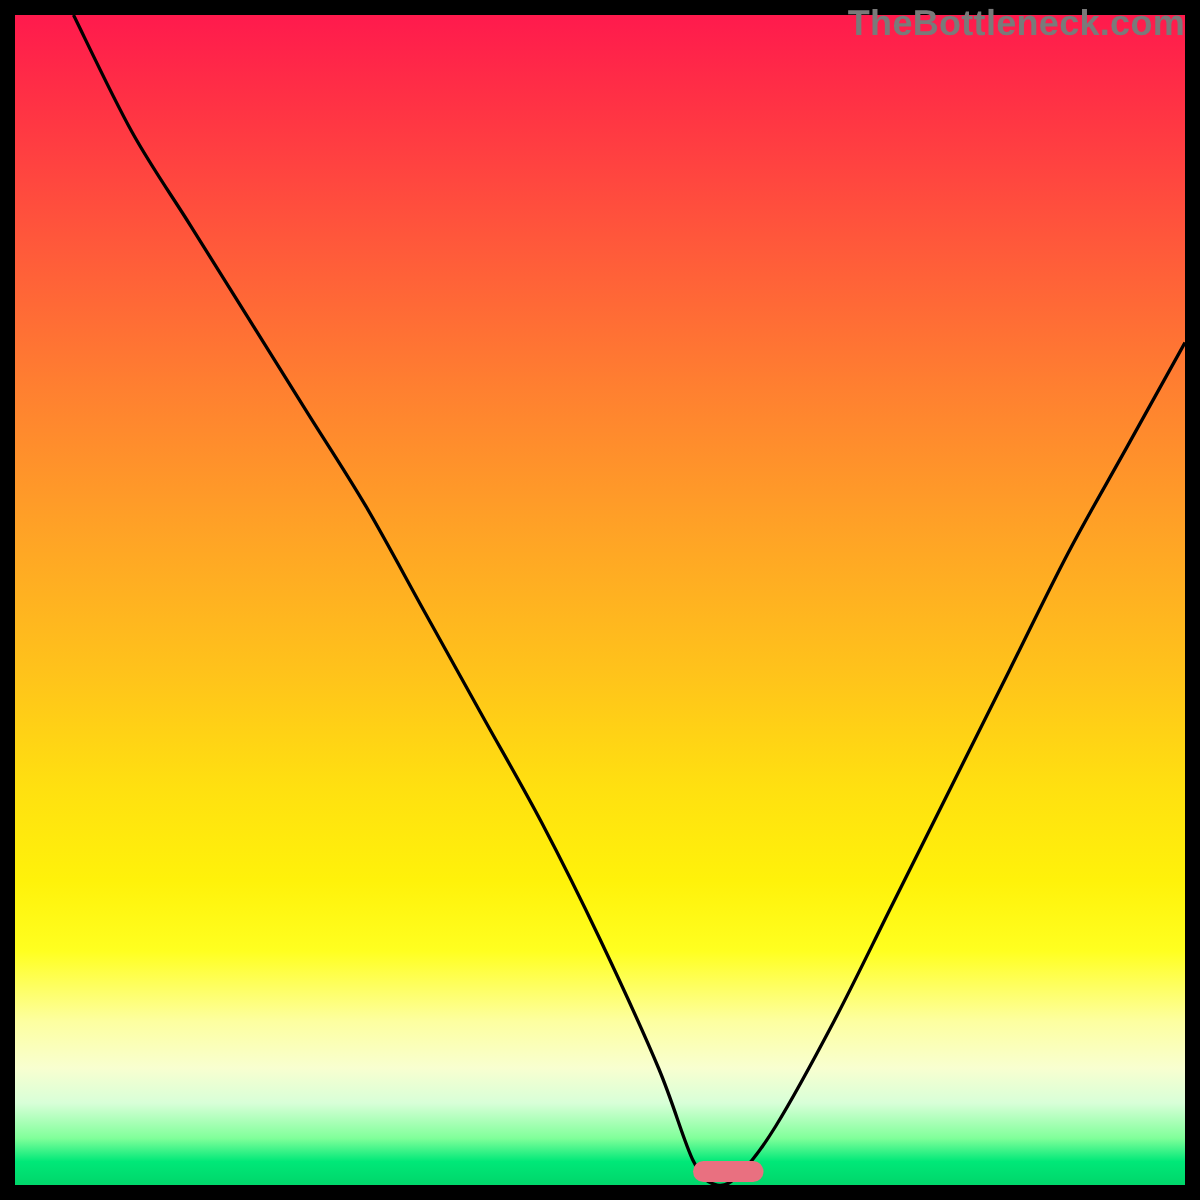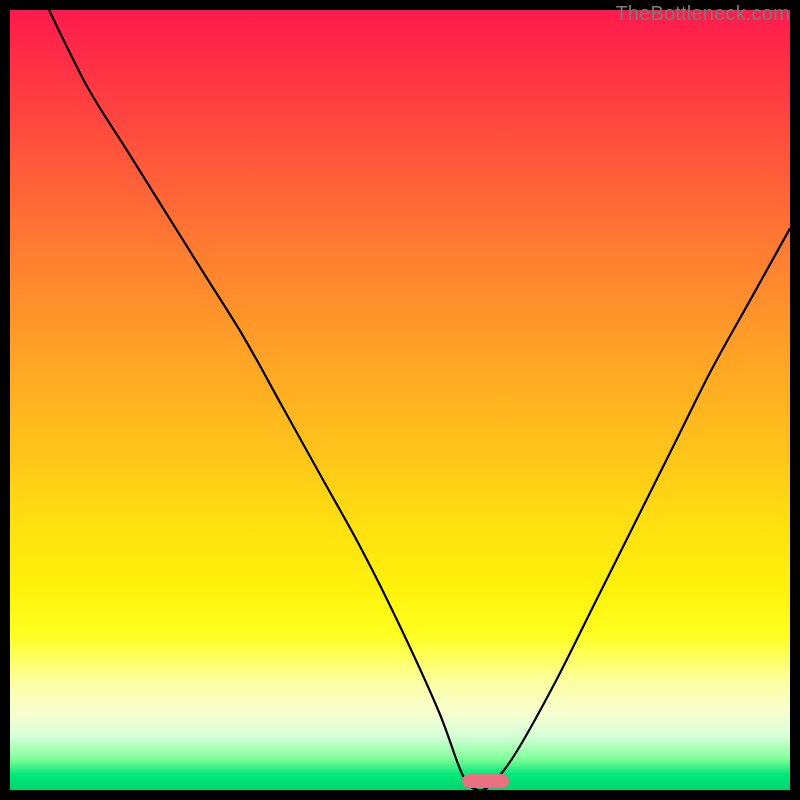--- a/index.html
+++ b/index.html
@@ -49,22 +49,22 @@
   .marker {
     position: absolute;
     background: #e97080;
     border-radius: 10px;
   }
   .attribution {
     position: absolute;
     top: 2px;
     right: 10px;
     color: #7a7a7a;
-    font-size: 20px;
-    font-weight: 400;
+    font-size: 24px;
+    font-weight: 700;
     letter-spacing: 0.2px;
   }
 </style>
 </head>
 <body>
 
 <div class="plot-area">
   <svg class="curve-svg" viewBox="0 0 780 780" preserveAspectRatio="none">
     <path id="curve" class="curve-path" d="M 39.00 0.00 C 45.50 13.00, 65.00 54.60, 78.00 78.00 C 91.00 101.40, 104.00 119.60, 117.00 140.40 C 130.00 161.20, 143.00 182.00, 156.00 202.80 C 169.00 223.60, 182.00 244.40, 195.00 265.20 C 208.00 286.00, 221.00 305.50, 234.00 327.60 C 247.00 349.70, 260.00 374.40, 273.00 397.80 C 286.00 421.20, 299.00 444.60, 312.00 468.00 C 325.00 491.40, 338.00 513.50, 351.00 538.20 C 364.00 562.90, 377.00 588.90, 390.00 616.20 C 403.00 643.50, 418.60 677.30, 429.00 702.00 C 439.40 726.70, 445.90 751.40, 452.40 764.40 C 458.90 777.40, 462.80 778.70, 468.00 780.00 C 473.20 781.30, 477.10 778.70, 483.60 772.20 C 490.10 765.70, 496.60 757.90, 507.00 741.00 C 517.40 724.10, 533.00 695.50, 546.00 670.80 C 559.00 646.10, 572.00 618.80, 585.00 592.80 C 598.00 566.80, 611.00 540.80, 624.00 514.80 C 637.00 488.80, 650.00 462.80, 663.00 436.80 C 676.00 410.80, 689.00 383.50, 702.00 358.80 C 715.00 334.10, 728.00 312.00, 741.00 288.60 C 754.00 265.20, 773.50 230.10, 780.00 218.40"></path>
   </svg>

